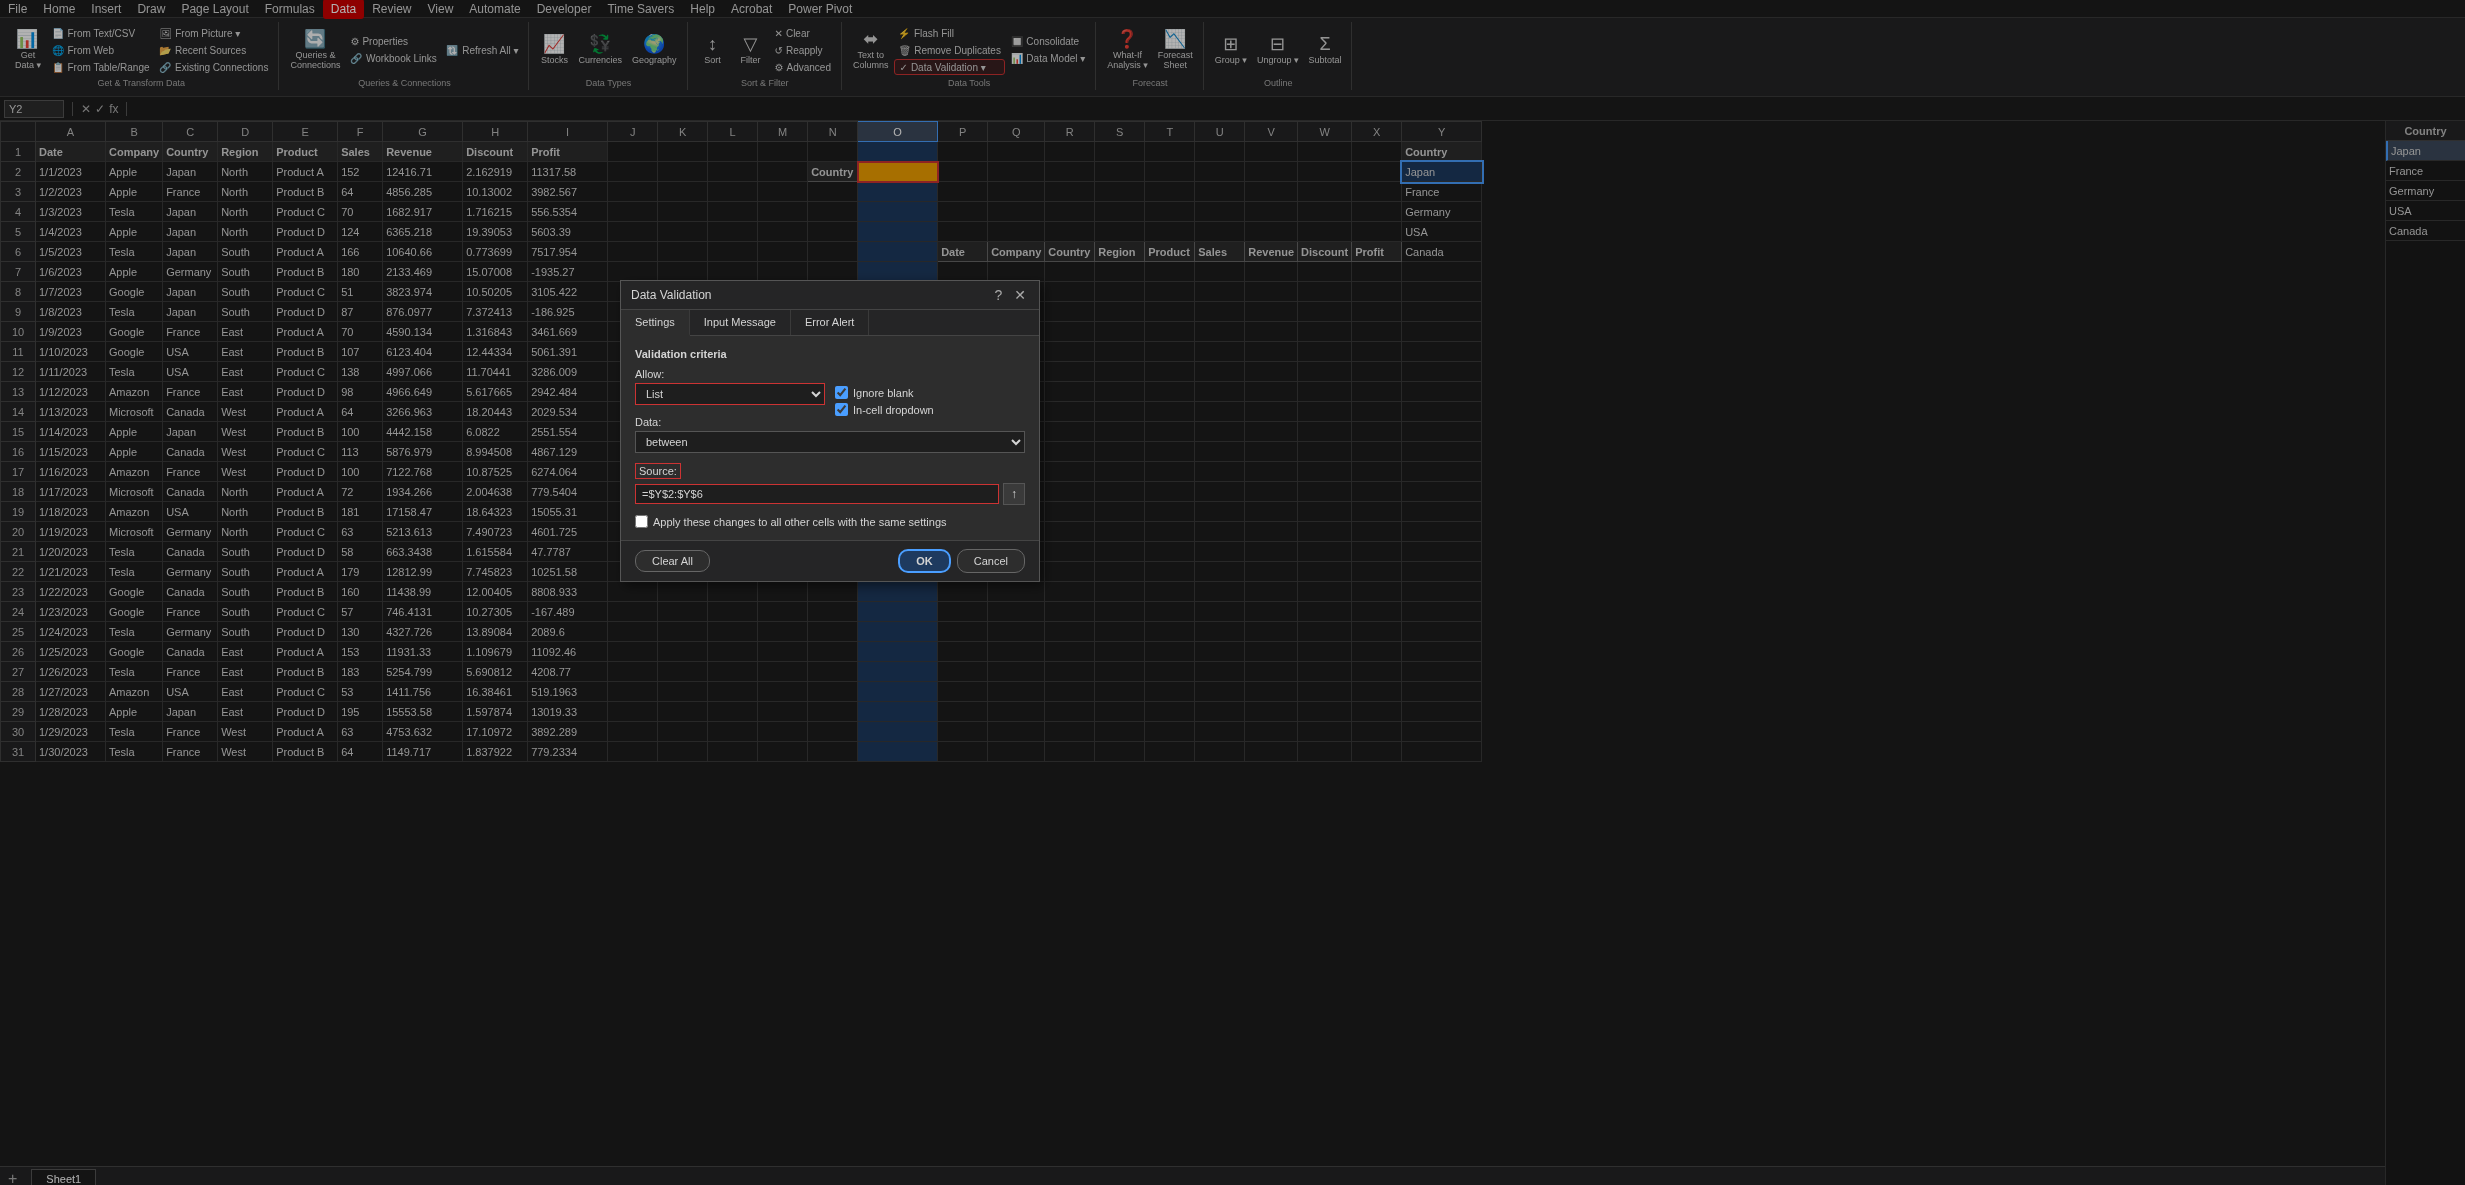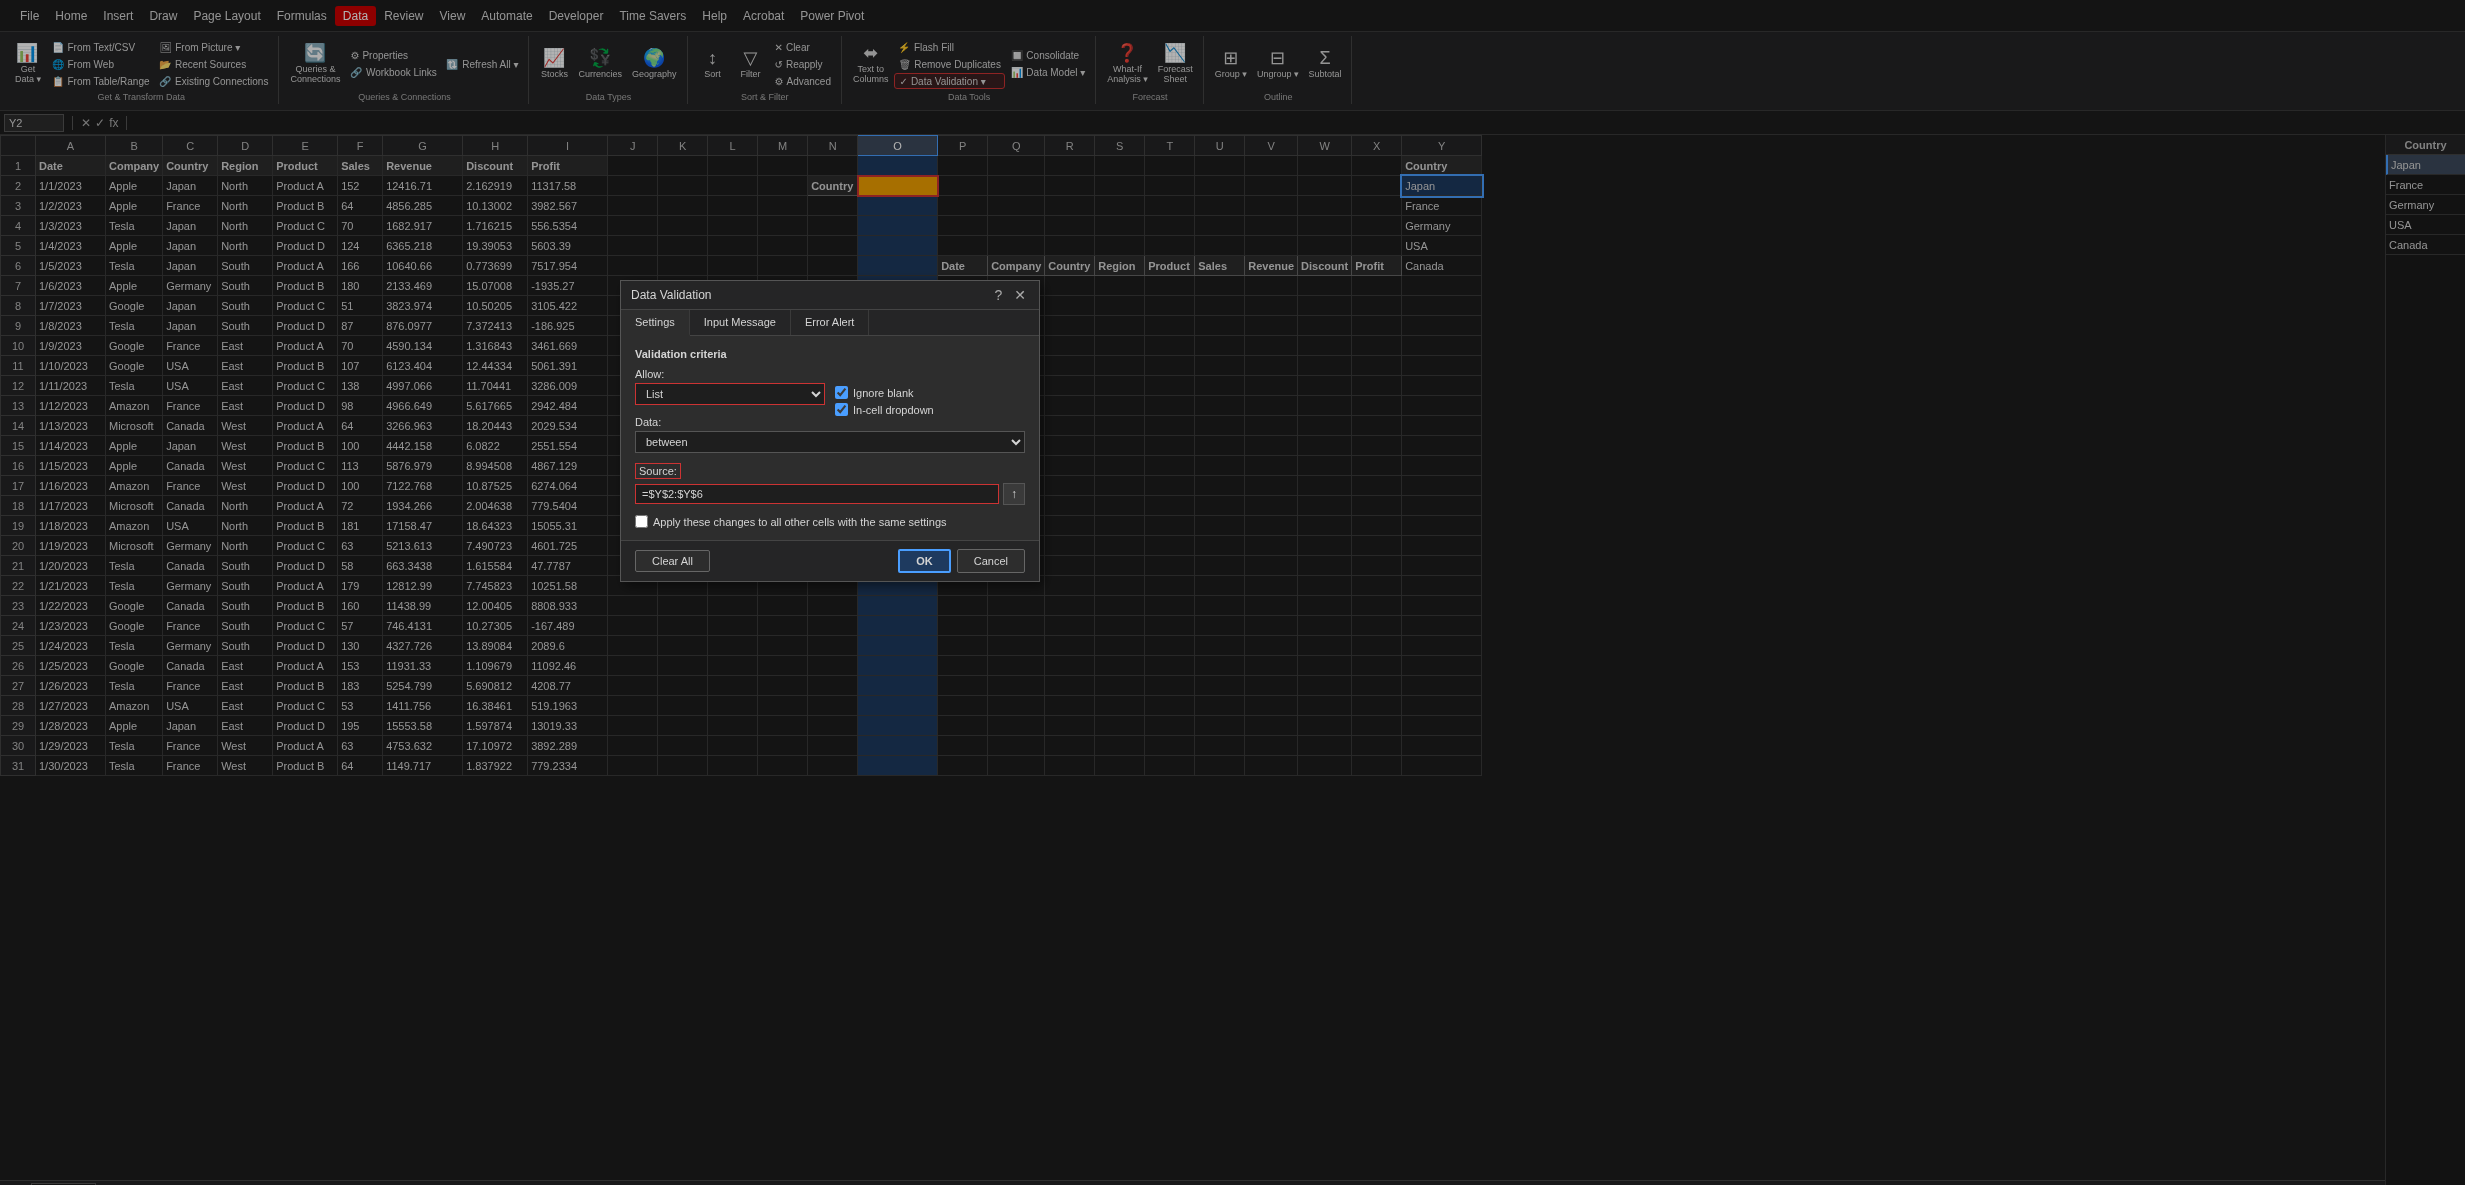--- a/index.html
+++ b/index.html
@@ -1,19 +1,19 @@
 <!DOCTYPE html>
 <html><head>
   <meta charset="utf-8">
   <style>
     * { box-sizing: border-box; margin: 0; padding: 0; }
     body { font-family: 'Segoe UI', Arial, sans-serif; font-size: 11px; background: #1e1e1e; color: #d4d4d4; overflow: hidden; }
 
     
-    .menu-bar { height: 32px; background: #1e1e1e; display: flex; align-items: center; padding: 0 12px; border-bottom: 1px solid #3a3a3a; }
+    .menu-bar { height: 18px; background: #1e1e1e; display: flex; align-items: center; padding: 0 0; border-bottom: 1px solid #3a3a3a; }
     .menu-bar .menu-item { padding: 3px 8px; cursor: pointer; color: #d4d4d4; font-size: 12px; border-radius: 3px; }
     .menu-bar .menu-item.active { background: #cc0000; color: white; }
 
     
     .ribbon { background: #252526; border-bottom: 1px solid #3a3a3a; padding: 2px 0 4px 0; display: flex; flex-direction: column; }
     .ribbon-content { display: flex; align-items: stretch; padding: 2px 4px; gap: 1px; }
     .ribbon-group { display: flex; flex-direction: column; align-items: flex-start; padding: 2px 6px; border-right: 1px solid #444; min-width: fit-content; position: relative; }
     .ribbon-group-label { font-size: 9px; color: #aaa; text-align: center; width: 100%; margin-top: auto; padding-top: 2px; }
     .ribbon-buttons { display: flex; align-items: center; gap: 2px; flex: 1; }
     .ribbon-btn { display: flex; flex-direction: column; align-items: center; justify-content: center; padding: 2px 4px; cursor: pointer; border-radius: 3px; color: #d4d4d4; font-size: 10px; min-width: 36px; height: 52px; }
@@ -54,21 +54,21 @@
     .dialog-checkbox-row { display: flex; flex-direction: column; gap: 4px; }
     .dialog-checkbox { display: flex; align-items: center; gap: 5px; font-size: 11px; color: #d4d4d4; }
     .dialog-checkbox input { accent-color: #4a9eff; }
     .dialog-source-row { display: flex; align-items: center; gap: 4px; }
     .dialog-source-input { flex: 1; background: #1e1e1e; border: 1px solid #cc3333; color: #d4d4d4; padding: 3px 6px; font-size: 11px; }
     .dialog-source-btn { background: #3a3a3a; border: 1px solid #555; color: #d4d4d4; width: 22px; height: 22px; cursor: pointer; display: flex; align-items: center; justify-content: center; font-size: 12px; }
     .dialog-apply-row { margin-top: 8px; }
     .dialog-apply-row label { display: flex; align-items: center; gap: 5px; color: #d4d4d4; font-size: 11px; }
     .dialog-footer { display: flex; justify-content: space-between; align-items: center; padding: 8px 14px; border-top: 1px solid #444; background: #252526; }
     .dialog-footer-right { display: flex; gap: 6px; }
-    .btn { padding: 4px 16px; font-size: 11px; cursor: pointer; border-radius: 2px; }
+    .btn { padding: 4px 16px; font-size: 11px; cursor: pointer; border-radius: 10px; }
     .btn-default { background: #2d2d2d; border: 1px solid #666; color: #d4d4d4; }
     .btn-primary { background: #1e3a5f; border: 2px solid #4a9eff; color: #d4d4d4; font-weight: bold; }
     .sheet-tabs { height: 22px; background: #252526; border-top: 1px solid #444; display: flex; align-items: flex-end; padding: 0 4px; gap: 2px; }
     .sheet-tab { padding: 3px 14px; font-size: 11px; cursor: pointer; border: 1px solid #555; border-bottom: none; color: #d4d4d4; background: #333; }
     .sheet-tab.active { background: #1e1e1e; color: white; }
 
     .formula-bar-sep { width: 1px; height: 14px; background: #555; margin: 0 4px; }
   </style>
 </head>
 <body>

